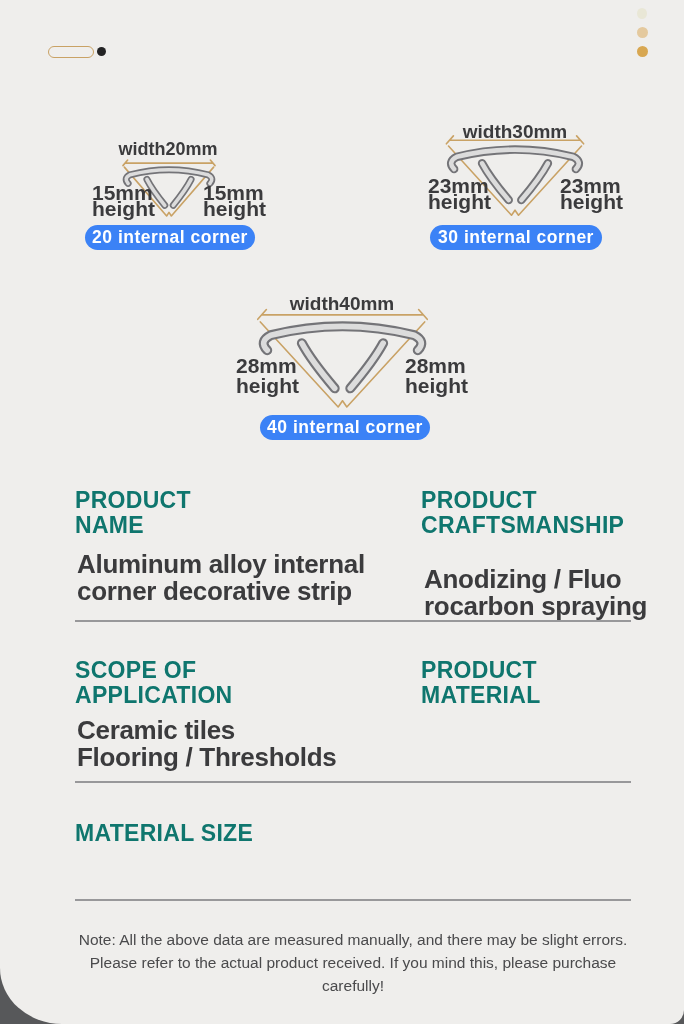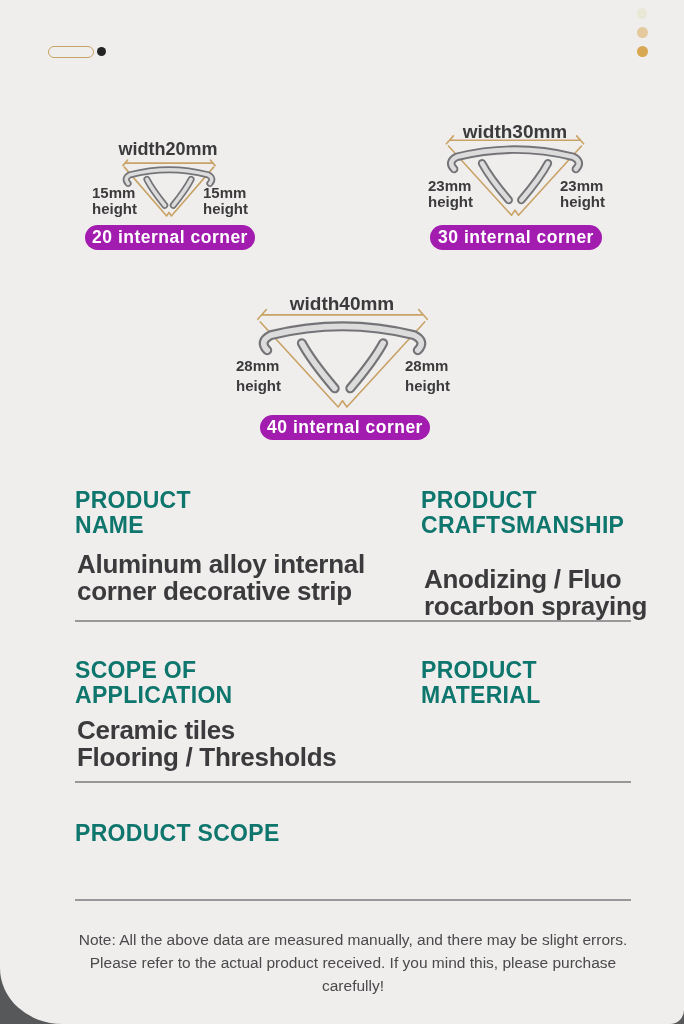--- a/index.html
+++ b/index.html
@@ -11,24 +11,24 @@
   
   .pill{position:absolute;left:48px;top:46px;width:44px;height:10px;border:1.4px solid #c9a265;border-radius:6px;}
   .dot{position:absolute;border-radius:50%;}
   .dot.black{left:97px;top:47px;width:9px;height:9px;background:#232324;}
   .dot.r1{left:637px;top:8px;width:10px;height:11px;background:#e9e7d6;}
   .dot.r2{left:637px;top:27px;width:11px;height:11px;background:#e4c99e;}
   .dot.r3{left:637px;top:46px;width:11px;height:11px;background:#d8a751;}
 
   
   .wlabel{position:absolute;width:140px;text-align:center;color:#3b3b3d;font-weight:bold;}
-  .hlabel{position:absolute;color:#3b3b3d;font-size:15px;font-weight:bold;line-height:16px;}
+  .hlabel{position:absolute;color:#3b3b3d;font-size:21px;font-weight:bold;line-height:16px;}
   .hlabel span{display:block;}
   .hlabel.tall{line-height:20px;}
-  .badge{position:absolute;height:25px;border-radius:13px;background:#a21caf;color:#fff;
+  .badge{position:absolute;height:25px;border-radius:13px;background:#3b82f6;color:#fff;
          font-size:17.5px;font-weight:bold;text-align:center;line-height:25px;letter-spacing:.5px;}
   svg.profile{position:absolute;overflow:visible;}
   svg.profile path{fill:none;vector-effect:non-scaling-stroke;stroke-linecap:round;stroke-linejoin:round;}
   .dim{stroke:#c9a265;stroke-width:1.6px;}
   .po{stroke:#747478;}
   .pf{stroke:#dcdcdc;}
   .s20 .po{stroke-width:7px;}  .s20 .pf{stroke-width:3.6px;}
   .s30 .po{stroke-width:8.5px;}.s30 .pf{stroke-width:4.6px;}
   .s40 .po{stroke-width:10px;} .s40 .pf{stroke-width:5.6px;}
 
@@ -144,21 +144,21 @@
       <span>Ceramic tiles</span>
       <span>Flooring / Thresholds</span>
     </div>
     <div class="spec-h" style="left:421px;top:658px;">
       <span>PRODUCT</span>
       <span>MATERIAL</span>
     </div>
     <div class="divider" style="top:781px;"></div>
 
     <div class="spec-h" style="left:75px;top:821px;">
-      <span>PRODUCT SCOPE</span>
+      <span>MATERIAL SIZE</span>
     </div>
     <div class="divider" style="top:899px;"></div>
 
     <div class="note">
       <span>Note: All the above data are measured manually, and there may be slight errors.</span>
       <span>Please refer to the actual product received. If you mind this, please purchase carefully!</span>
     </div>
 
   </div>
 </div>

